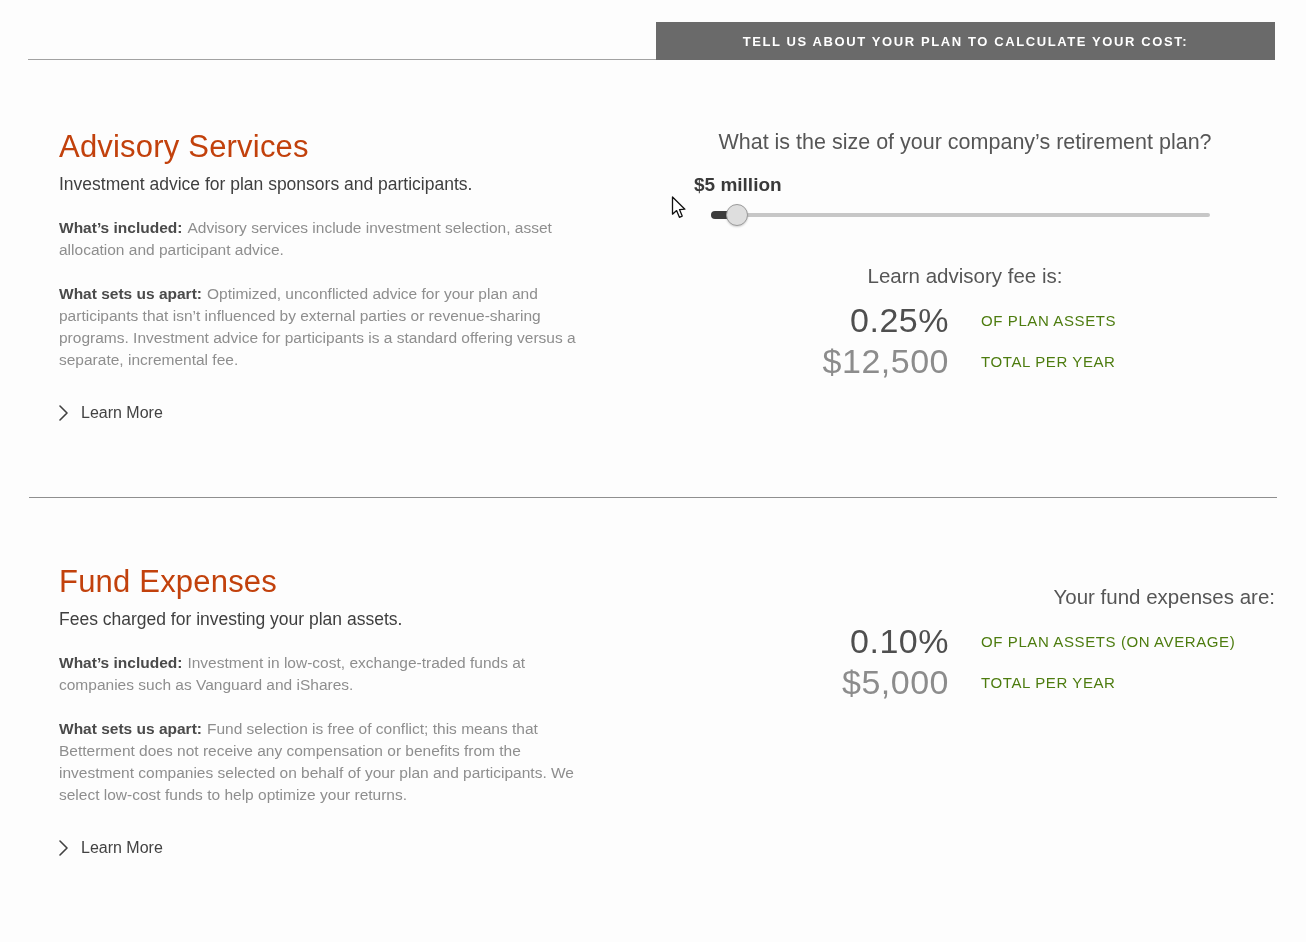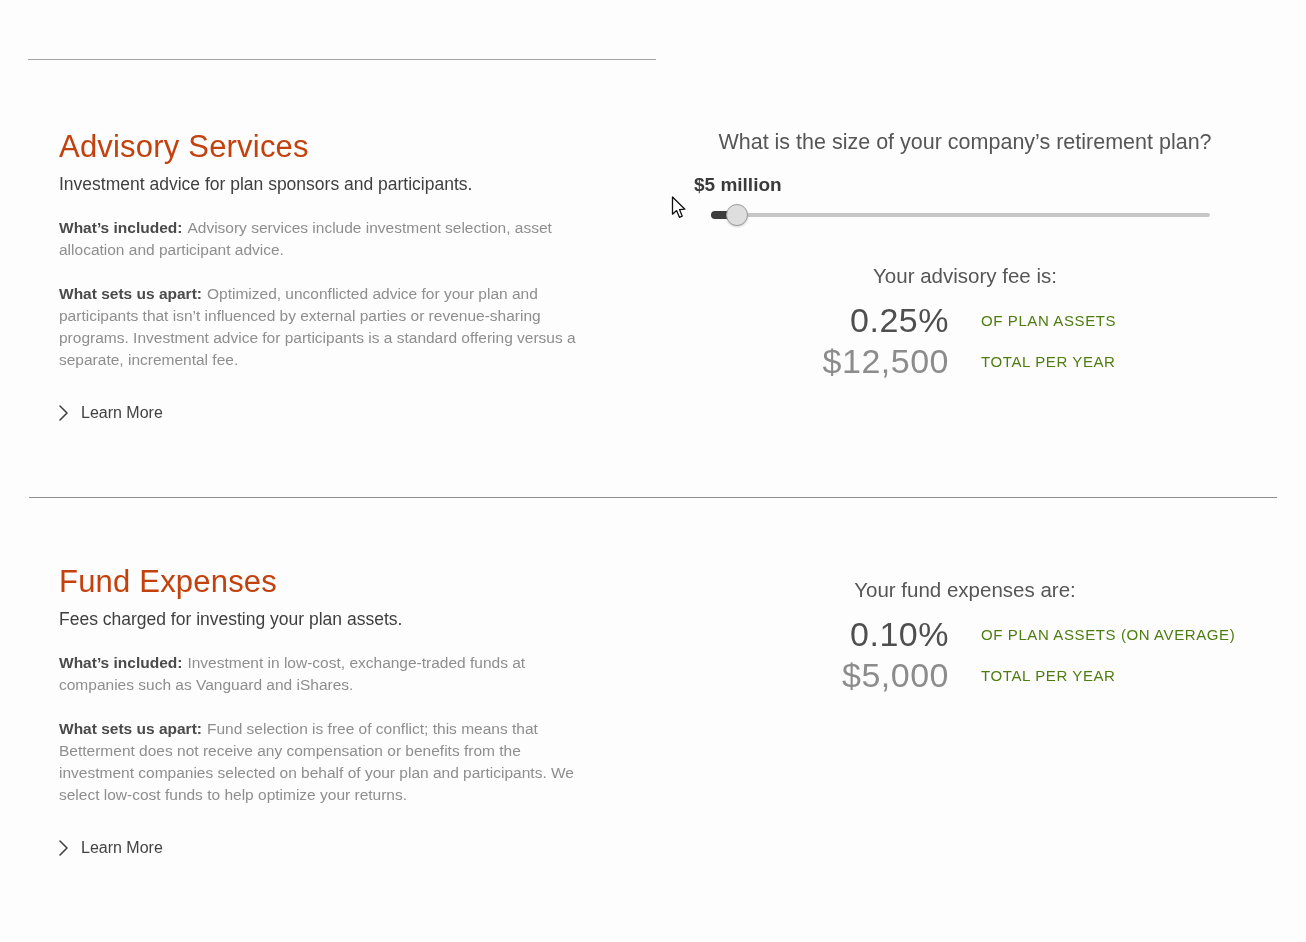--- a/index.html
+++ b/index.html
@@ -66,21 +66,21 @@
   }
   .slider-thumb {
     position: absolute; top: 1px; left: 15px; width: 22px; height: 22px;
     background: #dedede; border: 1px solid #9b9b9b; border-radius: 50%;
     box-shadow: 0 1px 2px rgba(0,0,0,0.18);
     cursor: pointer;
   }
 
   .result-heading { text-align: center; font-size: 20.5px; color: #565656; }
   .sec1 .result-heading { margin-top: 37px; }
-  .sec2 .result-heading { margin-top: 13px; }
+  .sec2 .result-heading { margin-top: 20px; text-align: right; }
 
   .fee-row { display: flex; align-items: center; column-gap: 32px; }
   .fee-row.first { margin-top: 13px; }
   .fee-row.second { margin-top: 2px; }
   .fee-value {
     flex: 1; text-align: right; font-size: 34px; font-weight: 400;
     color: #4f4f4f; letter-spacing: 0.5px; white-space: nowrap;
   }
   .fee-value.light { color: #8c8c8c; }
   .fee-label {
@@ -91,20 +91,23 @@
   
   .cursor { position: absolute; left: 671px; top: 196px; }
 </style>
 </head>
 <body>
 
 <div class="page">
 
   <div class="topbar">
     <div class="topbar-line"></div>
+    <div class="topbar-tab">
+      <span>TELL US ABOUT YOUR PLAN TO CALCULATE YOUR COST:</span>
+    </div>
   </div>
 
   <div class="section sec1">
     <div class="left-col">
       <h1 class="section-title">Advisory Services</h1>
       <div class="section-sub">Investment advice for plan sponsors and participants.</div>
       <p class="para">
         <span class="plabel">What’s included:</span><span>Advisory services include investment selection, asset allocation and participant advice.</span>
       </p>
       <p class="para">
@@ -125,21 +128,21 @@
 
       <div class="slider-block">
         <div class="slider-value">$5 million</div>
         <div class="slider-track-wrap">
           <div class="slider-track"></div>
           <div class="slider-fill"></div>
           <div class="slider-thumb"></div>
         </div>
       </div>
 
-      <div class="result-heading">Your advisory fee is:</div>
+      <div class="result-heading">Learn advisory fee is:</div>
       <div class="fee-row first">
         <div class="fee-value">0.25%</div>
         <div class="fee-label">OF PLAN ASSETS</div>
       </div>
       <div class="fee-row second">
         <div class="fee-value light">$12,500</div>
         <div class="fee-label">TOTAL PER YEAR</div>
       </div>
     </div>
   </div>

